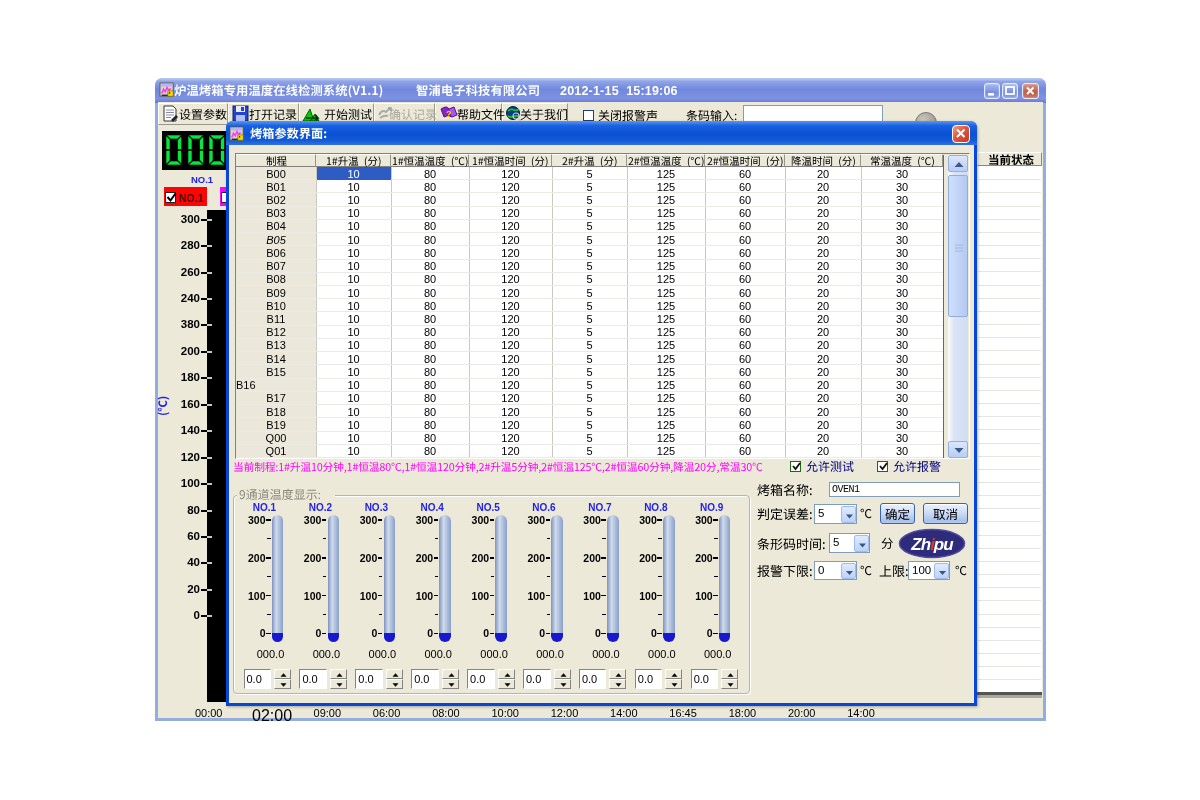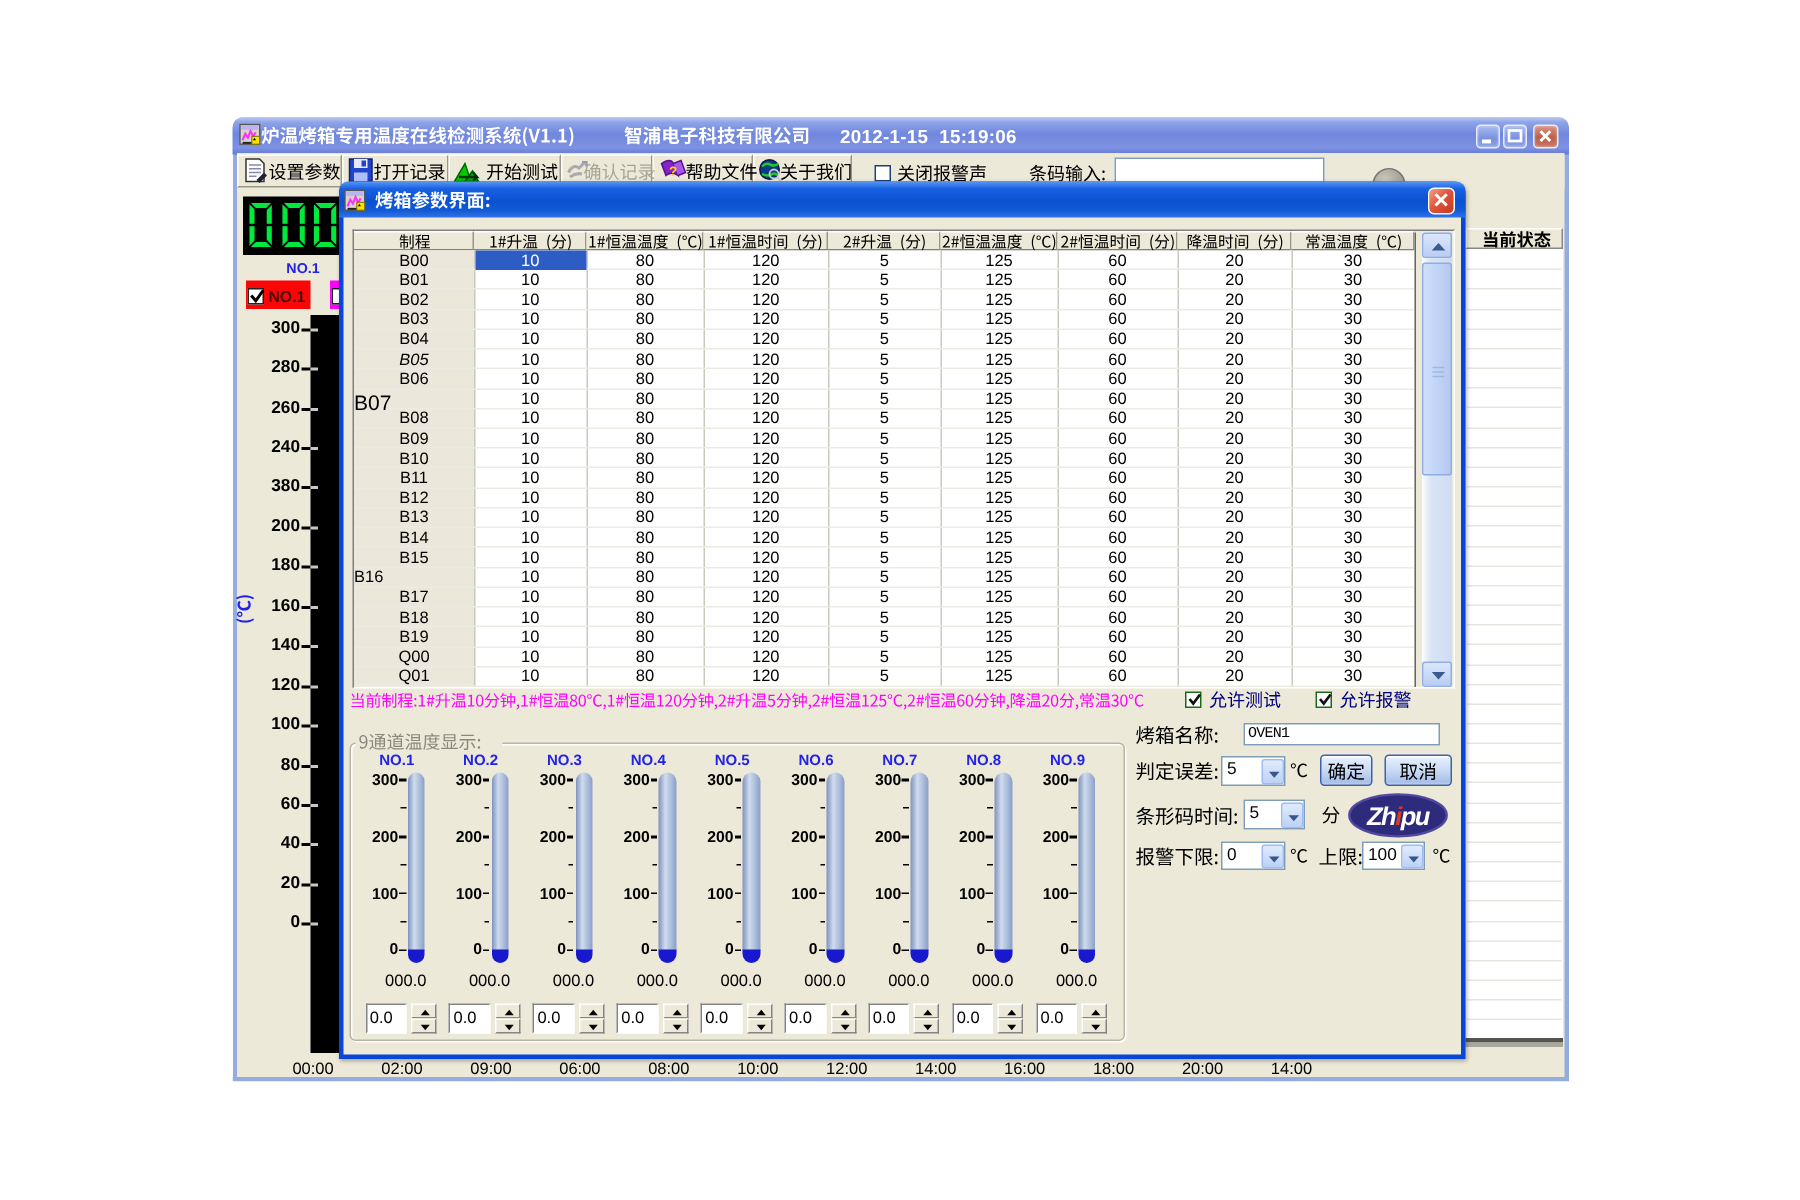--- a/index.html
+++ b/index.html
@@ -375,28 +375,28 @@
 <div class="b" style="left:157px;top:392px;width:34px;height:14px;transform:rotate(-90deg);">
     <svg class="t" style="left:0px;top:-12px;" width="21" height="15">
       <g fill="#2222e8" transform="translate(0,12) scale(0.011500,-0.011500)">
         <use href="#g13" x="0"></use>
         <use href="#g58" x="378"></use>
         <use href="#g17" x="1378"></use>
       </g>
     </svg>
   </div>
 <div class="t" style="left:192.7px;top:707px;font-size:11px;color:#000;width:32px;text-align:center;">00:00</div>
-<div class="t" style="left:252.0px;top:707px;font-size:11px;color:#000;width:32px;text-align:center;">02:00</div>
+<div class="t" style="left:252.0px;top:707px;font-size:16px;color:#000;width:32px;text-align:center;">02:00</div>
 <div class="t" style="left:311.29999999999995px;top:707px;font-size:11px;color:#000;width:32px;text-align:center;">09:00</div>
 <div class="t" style="left:370.59999999999997px;top:707px;font-size:11px;color:#000;width:32px;text-align:center;">06:00</div>
 <div class="t" style="left:429.9px;top:707px;font-size:11px;color:#000;width:32px;text-align:center;">08:00</div>
 <div class="t" style="left:489.2px;top:707px;font-size:11px;color:#000;width:32px;text-align:center;">10:00</div>
 <div class="t" style="left:548.5px;top:707px;font-size:11px;color:#000;width:32px;text-align:center;">12:00</div>
 <div class="t" style="left:607.8px;top:707px;font-size:11px;color:#000;width:32px;text-align:center;">14:00</div>
-<div class="t" style="left:667.0999999999999px;top:707px;font-size:11px;color:#000;width:32px;text-align:center;">16:00</div>
+<div class="t" style="left:667.0999999999999px;top:707px;font-size:11px;color:#000;width:32px;text-align:center;">16:45</div>
 <div class="t" style="left:726.3999999999999px;top:707px;font-size:11px;color:#000;width:32px;text-align:center;">18:00</div>
 <div class="t" style="left:785.7px;top:707px;font-size:11px;color:#000;width:32px;text-align:center;">20:00</div>
 <div class="t" style="left:845.0px;top:707px;font-size:11px;color:#000;width:32px;text-align:center;">14:00</div>
 <div style="position:absolute;left:977px;top:152px;width:64.5px;height:540px;background:#fff;"></div>
 <div style="position:absolute;left:977px;top:152px;width:64.5px;height:14px;background:#ece9d8;border:1px solid;border-color:#fff #888 #888 #fff;"></div>
 <svg class="t" style="left:988.0px;top:151.5px;" width="47" height="15">
     <g fill="#000" transform="translate(0,12) scale(0.011500,-0.011500)">
       <use href="#g59" x="0"></use>
       <use href="#g60" x="1000"></use>
       <use href="#g61" x="2000"></use>
@@ -657,21 +657,21 @@
 <div class="t" style="left:236px;top:246.862px;font-size:11px;color:#000;width:80px;text-align:center;">B06</div>
 <div class="t" style="left:316px;top:246.862px;font-size:11px;color:#000;width:75px;text-align:center;">10</div>
 <div class="t" style="left:391px;top:246.862px;font-size:11px;color:#000;width:78px;text-align:center;">80</div>
 <div class="t" style="left:469px;top:246.862px;font-size:11px;color:#000;width:83px;text-align:center;">120</div>
 <div class="t" style="left:552px;top:246.862px;font-size:11px;color:#000;width:75px;text-align:center;">5</div>
 <div class="t" style="left:627px;top:246.862px;font-size:11px;color:#000;width:78px;text-align:center;">125</div>
 <div class="t" style="left:705px;top:246.862px;font-size:11px;color:#000;width:80px;text-align:center;">60</div>
 <div class="t" style="left:785px;top:246.862px;font-size:11px;color:#000;width:76px;text-align:center;">20</div>
 <div class="t" style="left:861px;top:246.862px;font-size:11px;color:#000;width:82px;text-align:center;">30</div>
 <div style="position:absolute;left:236px;top:271.816px;width:707px;height:1px;background:#ebebe4;"></div>
-<div class="t" style="left:236px;top:260.089px;font-size:14px;color:#000;width:80px;">B07</div>
+<div class="t" style="left:236px;top:260.089px;font-size:11px;color:#000;width:80px;text-align:center;">B07</div>
 <div class="t" style="left:316px;top:260.089px;font-size:11px;color:#000;width:75px;text-align:center;">10</div>
 <div class="t" style="left:391px;top:260.089px;font-size:11px;color:#000;width:78px;text-align:center;">80</div>
 <div class="t" style="left:469px;top:260.089px;font-size:11px;color:#000;width:83px;text-align:center;">120</div>
 <div class="t" style="left:552px;top:260.089px;font-size:11px;color:#000;width:75px;text-align:center;">5</div>
 <div class="t" style="left:627px;top:260.089px;font-size:11px;color:#000;width:78px;text-align:center;">125</div>
 <div class="t" style="left:705px;top:260.089px;font-size:11px;color:#000;width:80px;text-align:center;">60</div>
 <div class="t" style="left:785px;top:260.089px;font-size:11px;color:#000;width:76px;text-align:center;">20</div>
 <div class="t" style="left:861px;top:260.089px;font-size:11px;color:#000;width:82px;text-align:center;">30</div>
 <div style="position:absolute;left:236px;top:285.043px;width:707px;height:1px;background:#ebebe4;"></div>
 <div class="t" style="left:236px;top:273.31600000000003px;font-size:11px;color:#000;width:80px;text-align:center;">B08</div>

